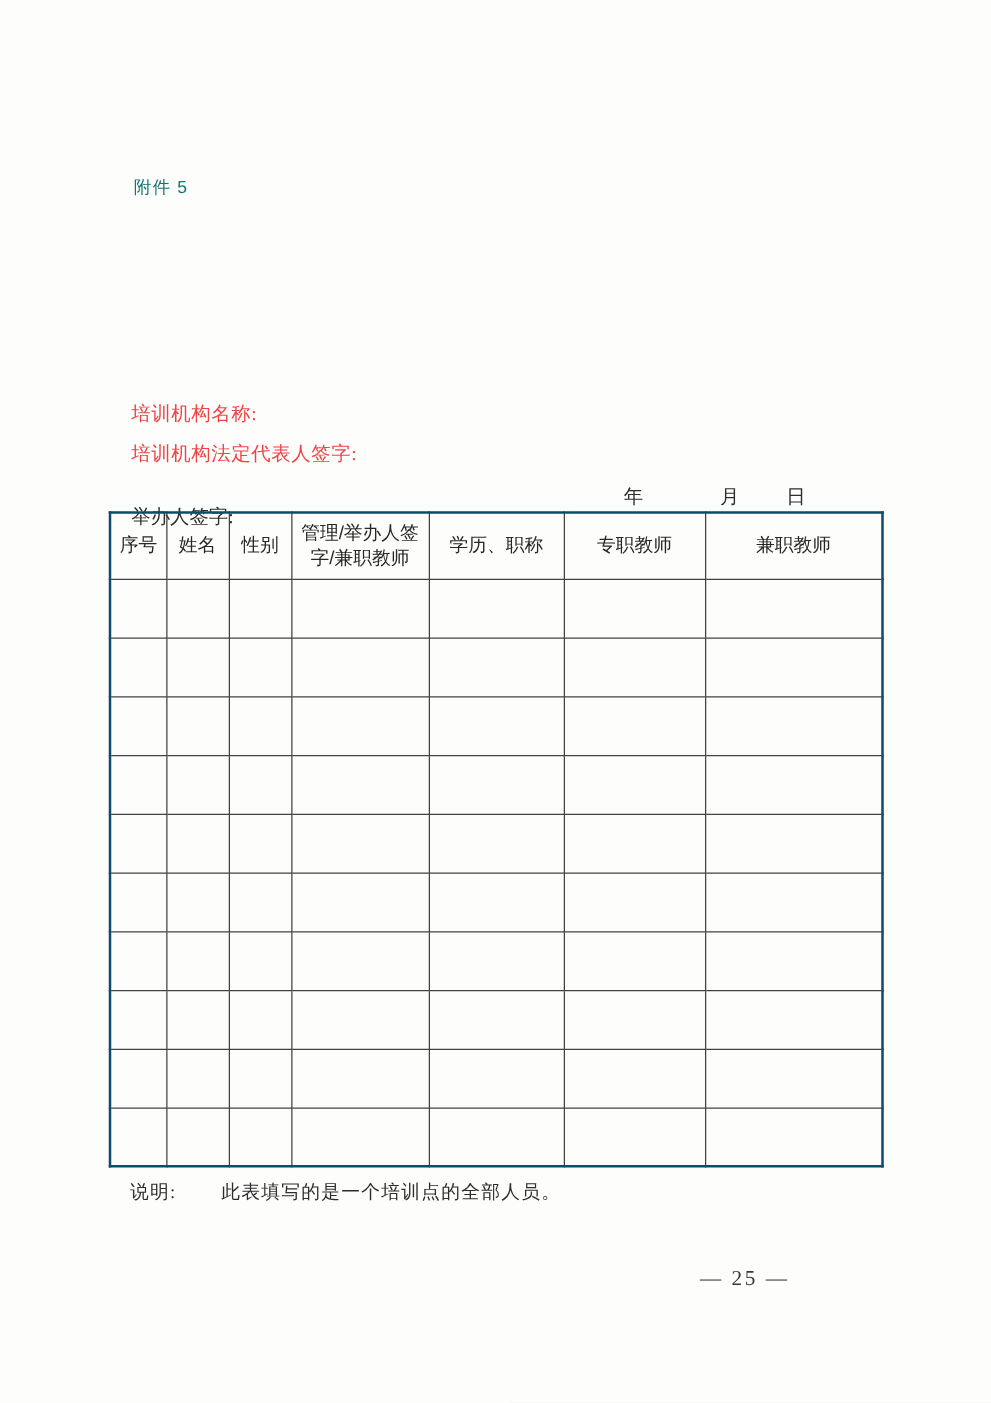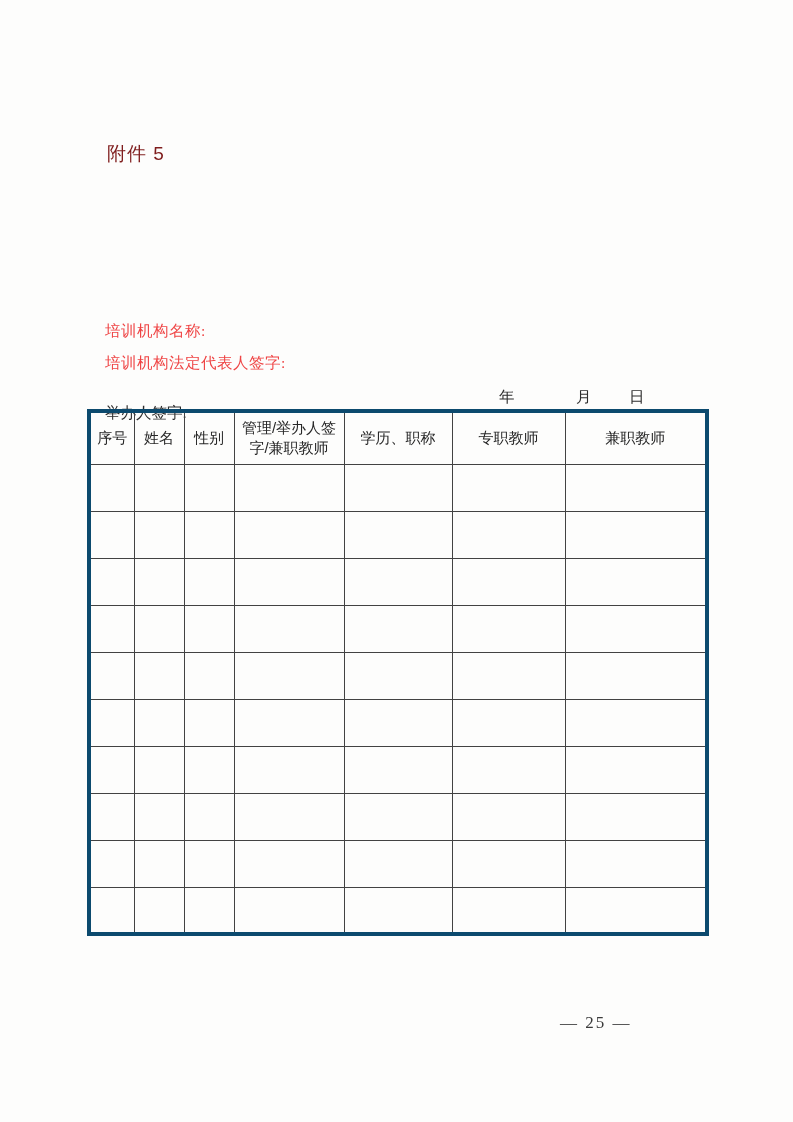--- a/index.html
+++ b/index.html
@@ -12,22 +12,22 @@
     background: #fdfdfc;
     color: #2d2d2d;
     font-family: "Liberation Serif", serif;
     overflow: hidden;
   }
   .attachment-label {
     position: absolute;
     left: 107px;
     top: 141px;
     font-family: "Liberation Sans", sans-serif;
-    font-size: 19px;
-    color: #7f1d1d;
+    font-size: 14px;
+    color: #0f766e;
     letter-spacing: 1px;
   }
   .doc-title {
     position: absolute;
     left: 0;
     right: 0;
     top: 192px;
     text-align: center;
     font-family: "Liberation Serif", serif;
     font-weight: bold;
@@ -66,21 +66,21 @@
     border-collapse: collapse;
     table-layout: fixed;
     background: transparent;
   }
   table.staff-table th, table.staff-table td {
     border: 1px solid #424242;
     padding: 0 5px;
     text-align: center;
     vertical-align: middle;
   }
-  table.staff-table { border: 4px solid #0c4a6e; }
+  table.staff-table { border: 2px solid #0c4a6e; }
   table.staff-table thead tr { height: 53px; }
   table.staff-table tbody tr { height: 47px; }
   table.staff-table th {
     font-family: "Liberation Sans", sans-serif;
     font-weight: normal;
     font-size: 15px;
     line-height: 1.35;
     color: #272727;
     word-break: break-all;
   }
@@ -239,16 +239,20 @@
           <td></td>
           <td></td>
           <td></td>
           <td></td>
           <td></td>
           <td></td>
         </tr>
       </tbody>
   </table>
 
+  <div class="note-row">
+    <span>说明:</span>
+    <span class="note-text">此表填写的是一个培训点的全部人员。</span>
+  </div>
 
   <div class="page-number">— 25 —</div>
 
 </div>
 
 </body></html>

